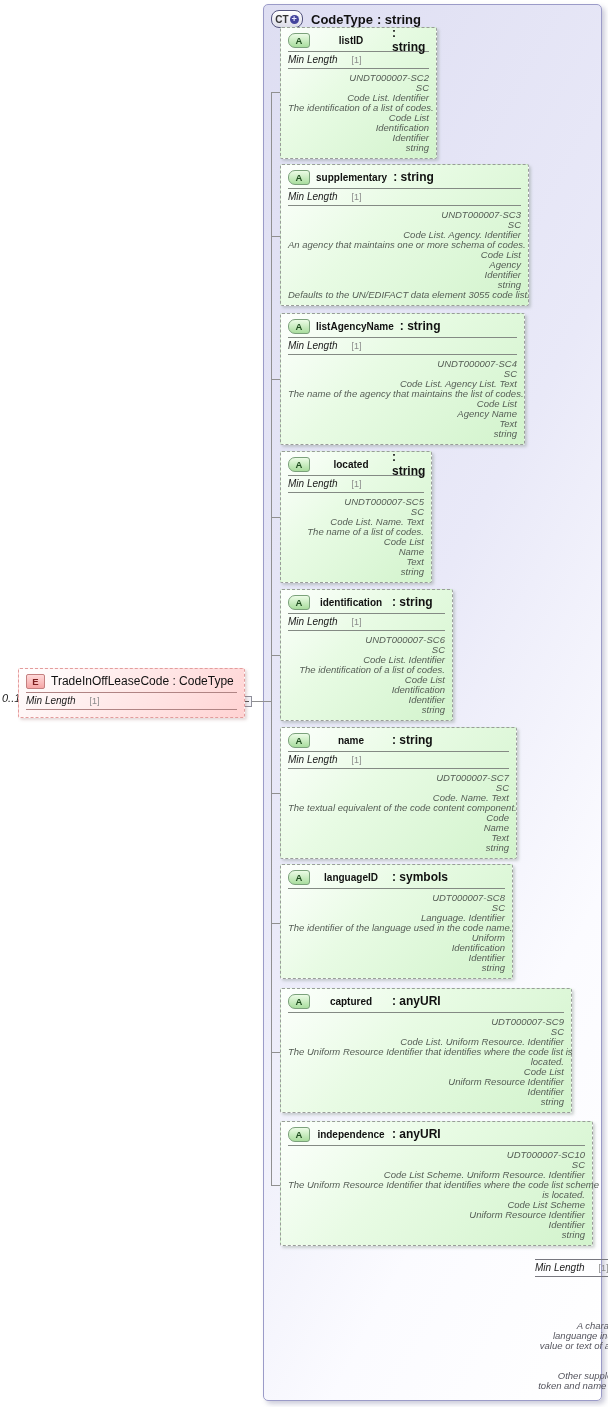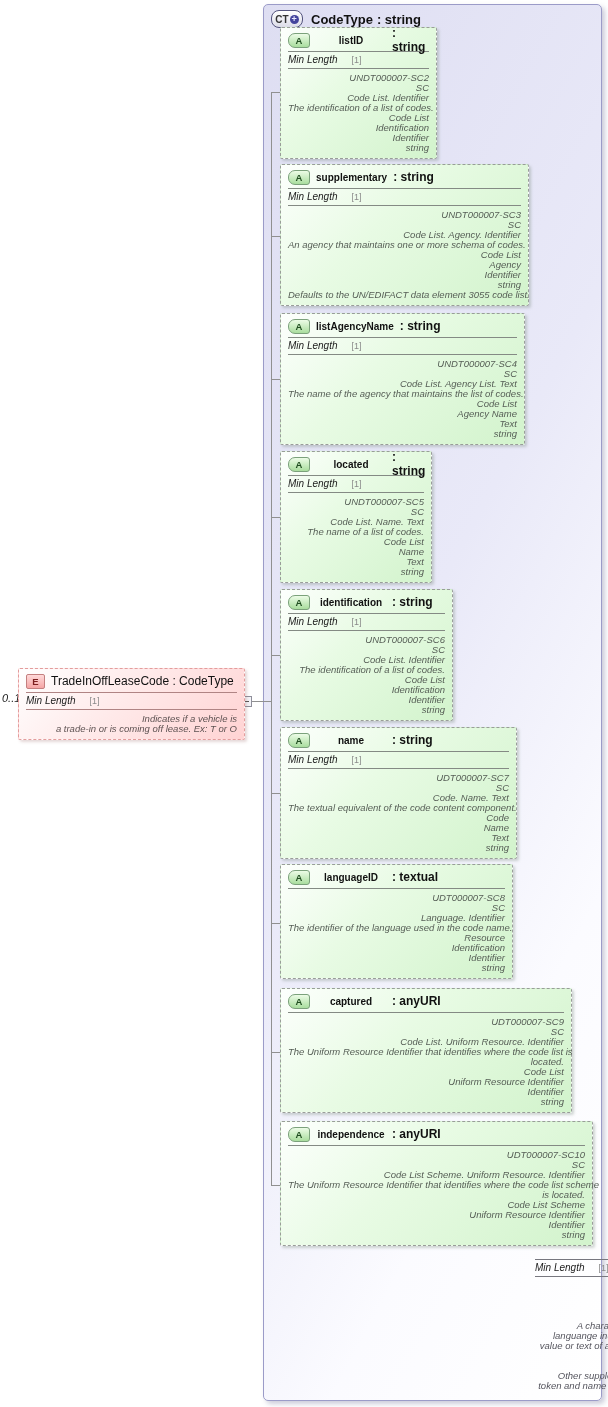--- a/index.html
+++ b/index.html
@@ -247,29 +247,29 @@
           <div class="doc-line">Code</div>
           <div class="doc-line">Name</div>
           <div class="doc-line">Text</div>
           <div class="doc-line">string</div>
         </div>
       </div>
       <div class="attr-box" style="top: 864px; width: 233px;">
         <div class="attr-header">
           <span class="a-icon">A</span>
           <span class="attr-name">languageID</span>
-          <span class="attr-type">: textual</span>
+          <span class="attr-type">: symbols</span>
         </div>
         <div class="rule"></div>
         <div class="docs">
           <div class="doc-line">UDT000007-SC8</div>
           <div class="doc-line">SC</div>
           <div class="doc-line">Language. Identifier</div>
           <div class="doc-line">The identifier of the language used in the code name.</div>
-          <div class="doc-line">Resource</div>
+          <div class="doc-line">Uniform</div>
           <div class="doc-line">Identification</div>
           <div class="doc-line">Identifier</div>
           <div class="doc-line">string</div>
         </div>
       </div>
       <div class="attr-box" style="top: 988px; width: 292px;">
         <div class="attr-header">
           <span class="a-icon">A</span>
           <span class="attr-name">captured</span>
           <span class="attr-type">: anyURI</span>
@@ -328,19 +328,15 @@
     <div class="el-header">
       <span class="e-icon">E</span>
       <span class="el-title"><span>TradeInOffLeaseCode</span> <span>: CodeType</span></span>
     </div>
     <div class="rule"></div>
     <div class="facet-row">
       <span class="facet-name">Min Length</span>
       <span class="facet-value">[1]</span>
     </div>
     <div class="rule"></div>
-    <div class="docs" id="el-docs">
-        <div class="doc-line">Indicates if a vehicle is</div>
-        <div class="doc-line">a trade-in or is coming off lease. Ex: T or O</div>
-      </div>
   </div>
 
 </div>
 
 </body></html>

